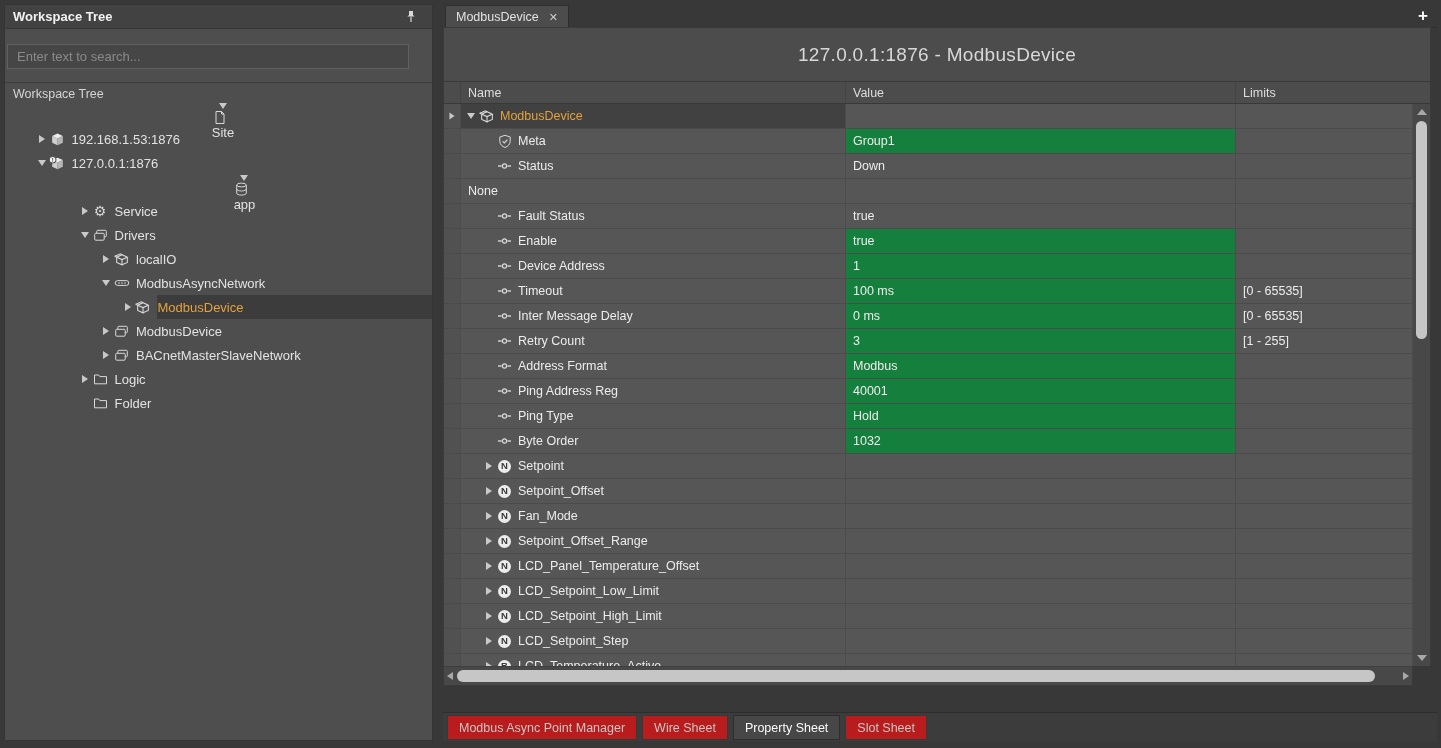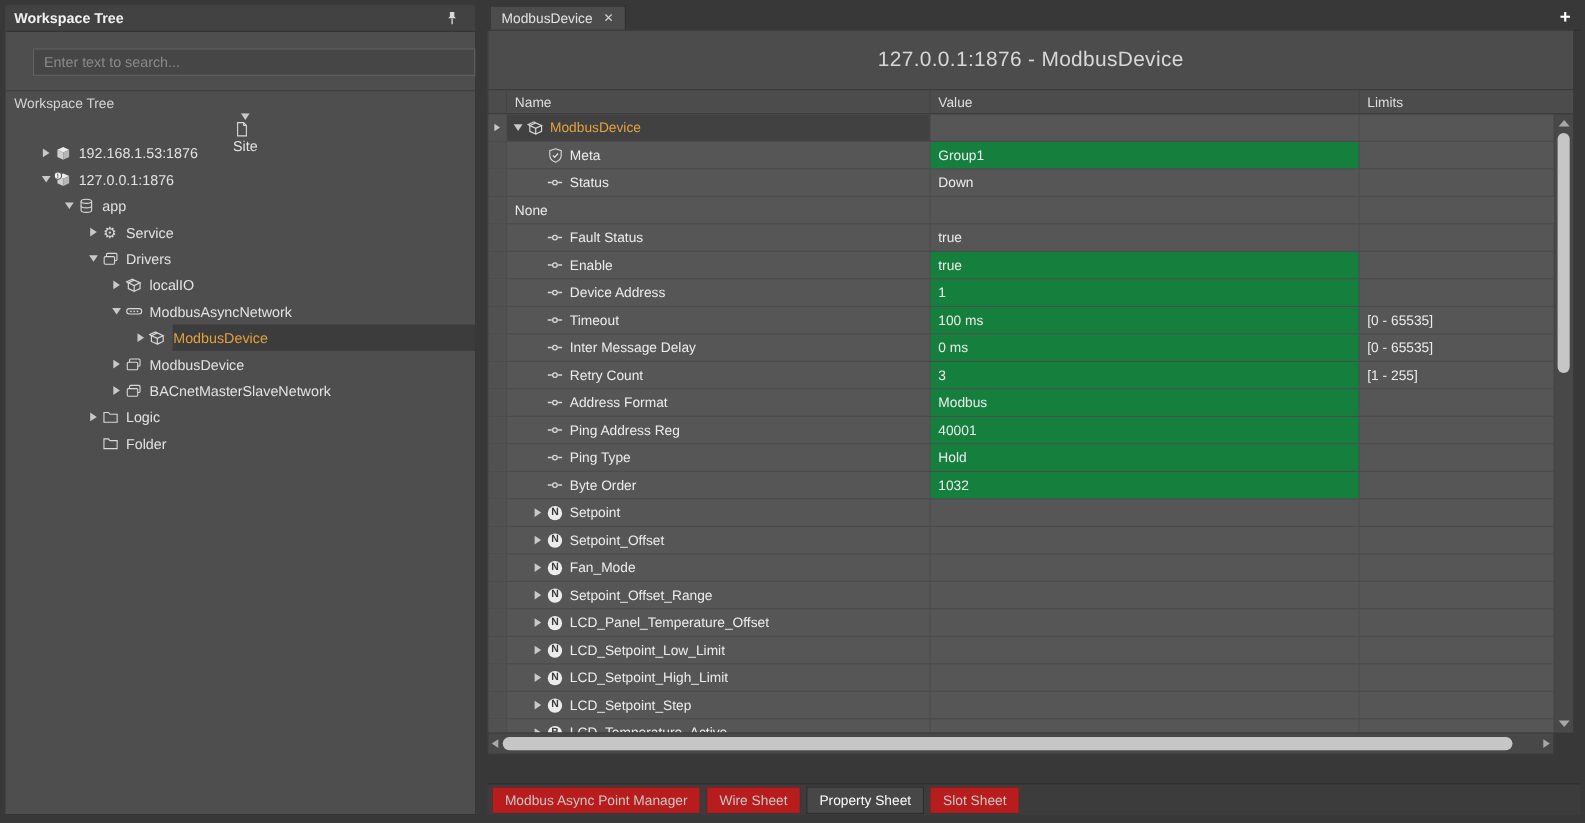--- a/index.html
+++ b/index.html
@@ -8,21 +8,21 @@
     background:#383838;font-family:"Liberation Sans",sans-serif;color:#e6e6e6;
     -webkit-font-smoothing:antialiased;
   }
   .panel{position:absolute;box-sizing:border-box}
 
   
   #left-panel{left:4px;top:4px;width:429px;height:737px;background:#4e4e4e;border:1px solid #343434}
   #left-header{position:absolute;left:0;top:0;right:0;height:24px;background:#424242;border-bottom:1px solid #353535;
     display:flex;align-items:center;justify-content:space-between;padding:0 8px;box-sizing:border-box}
   #left-header .hdr-title{font-size:13px;font-weight:bold;color:#f2f2f2}
-  #search-input{position:absolute;left:25px;top:39px;width:402px;height:25px;box-sizing:border-box;
+  #search-input{position:absolute;left:2px;top:39px;width:402px;height:25px;box-sizing:border-box;
     background:#464646;border:1px solid #606060;color:#e0e0e0;font-size:13px;padding:0 9px;outline:none;
     font-family:"Liberation Sans",sans-serif}
   #search-input::placeholder{color:#8a8a8a}
   #section-label{position:absolute;left:0;top:77px;right:0;height:21px;border-top:1px solid #3c3c3c;
     display:flex;align-items:center;padding-left:8px;font-size:12.5px;color:#d4d4d4}
   #tree{position:absolute;left:0;top:98px;right:0;bottom:1px;overflow:hidden}
   .tree-row{height:24px;display:flex;align-items:center;font-size:13px;color:#e2e2e2;cursor:default}
   .exp-slot{width:14px;flex:none;display:flex;align-items:center;justify-content:center}
   .tri-c{width:0;height:0;border-style:solid;border-width:4px 0 4px 6px;border-color:transparent transparent transparent #c9c9c9}
   .tri-e{width:0;height:0;border-style:solid;border-width:6px 4px 0 4px;border-color:#c9c9c9 transparent transparent transparent}
@@ -139,21 +139,21 @@
             <path d="M3 3.8V10l5 2.3V6.1z" fill="#cfcfcf"></path>
             <path d="M13 3.8V10l-5 2.3V6.1z" fill="#b5b5b5"></path>
             <circle cx="3.4" cy="3.4" r="3.1" fill="#f2f2f2" stroke="#555"></circle>
             <text x="3.4" y="5.4" font-size="5.5" font-weight="bold" fill="#444" text-anchor="middle">!</text>
           </svg>
         </span>
         <span class="label-wrap">
           <span>127.0.0.1:1876</span>
         </span>
       </div>
-      <div class="tree-row" style="padding-left: 51px;">
+      <div class="tree-row" style="padding-left: 51px; flex-direction: column;">
         <span class="exp-slot">
           <span class="tri-e"></span>
         </span>
         <span class="icon">
           <svg width="13" height="15" viewBox="0 0 13 15">
             <ellipse cx="6.5" cy="3" rx="4.8" ry="1.9" fill="none" stroke="#d9d9d9"></ellipse>
             <path d="M1.7 3v8.2c0 1 2.1 1.9 4.8 1.9s4.8-.9 4.8-1.9V3" fill="none" stroke="#d9d9d9"></path>
             <path d="M1.7 7.1c0 1 2.1 1.9 4.8 1.9s4.8-.9 4.8-1.9" fill="none" stroke="#d9d9d9"></path>
           </svg>
         </span>

